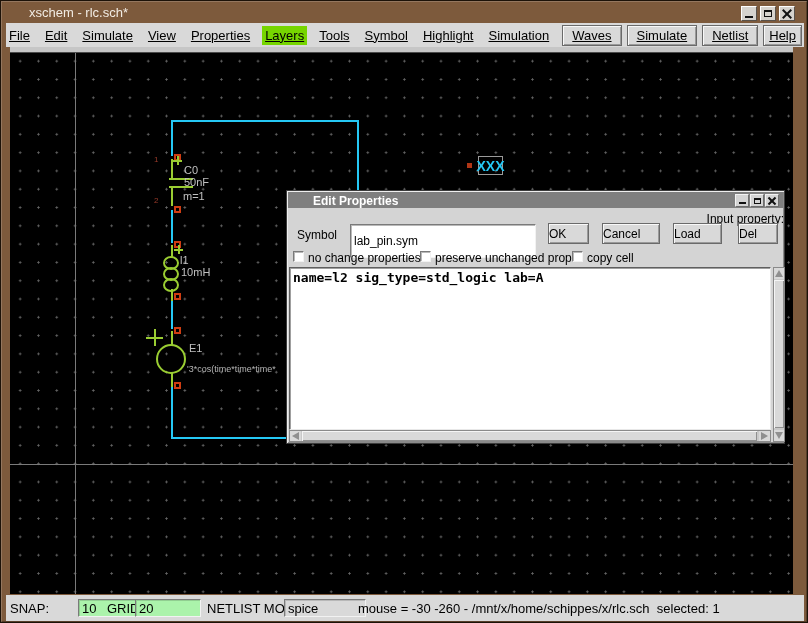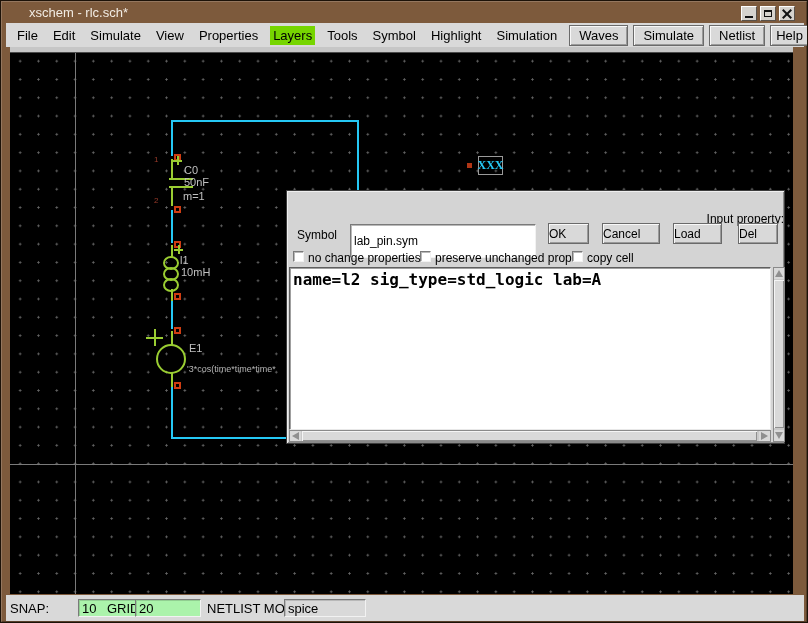--- a/index.html
+++ b/index.html
@@ -13,21 +13,21 @@
   .winbtns{position:absolute;right:10px;top:4px;display:flex;gap:3px;}
   .wbtn{width:16px;height:15px;background:#d6d3ce;border:1px solid;border-color:#fff #58514a #58514a #fff;
         display:flex;align-items:center;justify-content:center;position:relative;}
   .g-min{width:8px;height:8px;border-bottom:2px solid #111;}
   .g-max{width:8px;height:7px;border:1px solid #111;border-top:2px solid #111;}
   .g-close{width:10px;height:10px;position:relative;}
   .g-close::before,.g-close::after{content:"";position:absolute;left:-1px;top:4px;width:12px;height:2px;background:#111;}
   .g-close::before{transform:rotate(45deg);} .g-close::after{transform:rotate(-45deg);}
   
   .menubar{position:absolute;left:5px;top:22px;width:798px;height:24px;background:#d9d9d9;
-           display:flex;align-items:center;gap:9px;padding-left:8px;font-size:13px;color:#000;}
+           display:flex;align-items:center;gap:9px;padding-left:0;font-size:13px;color:#000;text-decoration:underline;}
   .mi{padding:2px 3px;cursor:default;}
   .mi.hl{background:#76d500;}
   .mbtns{margin-left:auto;display:flex;gap:5px;margin-right:2px;align-items:center;}
   .btn{font-family:"Liberation Sans",sans-serif;font-size:13px;color:#000;background:#d9d9d9;
        border:1px solid #6a6a6a;box-shadow:inset 1px 1px 0 #f8f8f8, inset -1px -1px 0 #9a9a9a;
        padding:2px 9px;height:21px;line-height:15px;}
   .btn.small{padding:2px 5px;}
   
   .canvas{position:absolute;left:9px;top:46px;width:783px;height:547px;background:#000;}
   .canvas-strip{position:absolute;left:0;top:0;width:100%;height:6px;background:#c6c6c6;border-bottom:1px solid #4a4a4a;}
@@ -45,22 +45,22 @@
   .plus::before{content:"";position:absolute;left:0;right:0;top:50%;height:2px;margin-top:-1px;background:#9acd32;}
   .plus::after{content:"";position:absolute;top:0;bottom:0;left:50%;width:2px;margin-left:-1px;background:#9acd32;}
   .loop{width:16px;height:14px;border:2px solid #9acd32;border-radius:50%;}
   .loop+.loop{margin-top:-3px;}
   .coil{position:absolute;left:153px;top:203px;display:flex;flex-direction:column;}
   .srccircle{position:absolute;left:146px;top:291px;width:30px;height:30px;border:2px solid #9acd32;border-radius:50%;}
   .slabel{position:absolute;color:#c0c0c0;font-size:11px;line-height:11px;white-space:nowrap;}
   .slabel.tiny{font-size:9px;line-height:9px;color:#b5b5b5;}
   .labpin-box{position:absolute;left:468px;top:103px;width:25px;height:19px;border:1px solid #9a9a9a;
               display:flex;align-items:center;justify-content:center;}
-  .labpin-text{color:#25c8f5;font-size:12px;font-weight:bold;letter-spacing:0px;text-transform:uppercase;
-               font-family:Liberation Serif, serif;}
+  .labpin-text{color:#25c8f5;font-size:14px;font-weight:bold;letter-spacing:0px;text-transform:uppercase;
+               font-family:Liberation Sans, sans-serif;}
   .labpin-pin{position:absolute;left:457px;top:110px;width:5px;height:5px;background:#b03616;}
   
   .dialog{position:absolute;left:276px;top:137px;width:499px;height:254px;background:#d4d4d4;
           border:1px solid #3c3c3c;box-shadow:inset 1px 1px 0 #efefef, inset -1px -1px 0 #8a8a8a;
           font-size:12px;color:#000;}
   .dtitle{position:absolute;left:1px;top:1px;right:1px;height:16px;background:#7f7f7f;}
   .dtitle-text{position:absolute;left:25px;top:2px;color:#fff;font-size:12px;font-weight:600;}
   .dbtns{position:absolute;right:4px;top:2px;display:flex;gap:1px;}
   .dbtn{width:14px;height:13px;background:#d4d4d4;border:1px solid;border-color:#f2f2f2 #6e6e6e #6e6e6e #f2f2f2;
         display:flex;align-items:center;justify-content:center;}
@@ -75,21 +75,21 @@
             box-shadow:inset 1px 1px 0 #b9b9b9;font-family:"Liberation Sans",sans-serif;font-size:12px;
             padding:0 3px;color:#000;}
   .tk-btn{position:absolute;background:#d9d9d9;border:1px solid #6a6a6a;
           box-shadow:inset 1px 1px 0 #f8f8f8, inset -1px -1px 0 #9a9a9a;
           font-family:"Liberation Sans",sans-serif;font-size:12px;color:#000;padding:0;text-align:left;height:21px;}
   .cb{position:absolute;width:11px;height:11px;background:#fff;border:1px solid;
       border-color:#7a7a7a #f2f2f2 #f2f2f2 #7a7a7a;box-shadow:inset 1px 1px 0 #b9b9b9;}
   .cblabel{position:absolute;font-size:12px;}
   .proptext{position:absolute;left:2px;top:76px;width:482px;height:163px;background:#fff;
             border:1px solid;border-color:#5f5f5f #e8e8e8 #e8e8e8 #5f5f5f;box-shadow:inset 1px 1px 0 #9f9f9f;
-            font-family:"DejaVu Sans Mono",monospace;font-size:16px;font-weight:600;color:#000;
+            font-family:"DejaVu Sans Mono",monospace;font-size:13px;font-weight:600;color:#000;
             padding:2px 3px;white-space:pre;overflow:hidden;}
   .vscroll{position:absolute;left:486px;top:76px;width:12px;height:175px;background:#c9c9c9;
            border:1px solid #8a8a8a;}
   .hscroll{position:absolute;left:2px;top:239px;width:482px;height:12px;background:#c9c9c9;
            border:1px solid #8a8a8a;}
   .sb-btn{position:absolute;background:#d9d9d9;display:flex;align-items:center;justify-content:center;}
   .thumb{position:absolute;background:#d9d9d9;box-shadow:inset 1px 1px 0 #f5f5f5, inset -1px -1px 0 #8f8f8f;}
   .tri-up{width:0;height:0;border-left:4px solid transparent;border-right:4px solid transparent;border-bottom:7px solid #8f8f8f;}
   .tri-down{width:0;height:0;border-left:4px solid transparent;border-right:4px solid transparent;border-top:7px solid #8f8f8f;}
   .tri-left{width:0;height:0;border-top:4px solid transparent;border-bottom:4px solid transparent;border-right:7px solid #8f8f8f;}
@@ -194,20 +194,34 @@
         <span class="slabel" style="left:179px;top:290px;">E1</span>
         <span class="slabel tiny" style="left:177px;top:312px;">'3*cos(time*time*time*</span>
       </div>
 
       <div class="labpin-pin"></div>
       <div class="labpin-box">
         <span class="labpin-text">xxx</span>
       </div>
 
       <div class="dialog">
+        <div class="dtitle">
+          <span class="dtitle-text">Edit Properties</span>
+          <span class="dbtns">
+            <span class="dbtn">
+                <span class="dg-min"></span>
+              </span>
+            <span class="dbtn">
+                <span class="dg-max"></span>
+              </span>
+            <span class="dbtn">
+                <span class="dg-close"></span>
+              </span>
+          </span>
+        </div>
         <div class="dprompt">Input property:</div>
 
         <span class="dlabel" style="left:10px;top:37px;">Symbol</span>
         <input class="tk-entry" style="left: 63px; top: 33px; width: 186px; height: 34px;" value="lab_pin.sym">
         <button class="tk-btn" style="left:261px;top:32px;width:41px;">OK</button>
         <button class="tk-btn" style="left:315px;top:32px;width:58px;">Cancel</button>
         <button class="tk-btn" style="left:386px;top:32px;width:49px;">Load</button>
         <button class="tk-btn" style="left:451px;top:32px;width:40px;">Del</button>
 
         <span class="cb" style="left:6px;top:60px;"></span>
@@ -242,15 +256,16 @@
     </div>
   </div>
 
   <div class="statusbar">
     <span class="sb-label" style="left:4px;">SNAP:</span>
     <input class="sb-entry" style="left: 40px; width: 70px; background: rgb(171, 243, 171); margin-left: 32px;" value="10">
     <span class="sb-label" style="left:101px;">GRID:</span>
     <input class="sb-entry" style="left: 129px; width: 66px; background: rgb(171, 243, 171);" value="20">
     <span class="sb-label" style="left:201px;">NETLIST MODE:</span>
     <input class="sb-entry" style="left: 278px; width: 82px; background: rgb(217, 217, 217);" value="spice">
+    <span class="sb-label" style="left:352px;white-space:pre;">mouse = -30 -260 - /mnt/x/home/schippes/x/rlc.sch  selected: 1</span>
   </div>
 
 </div>
 
 </body></html>

